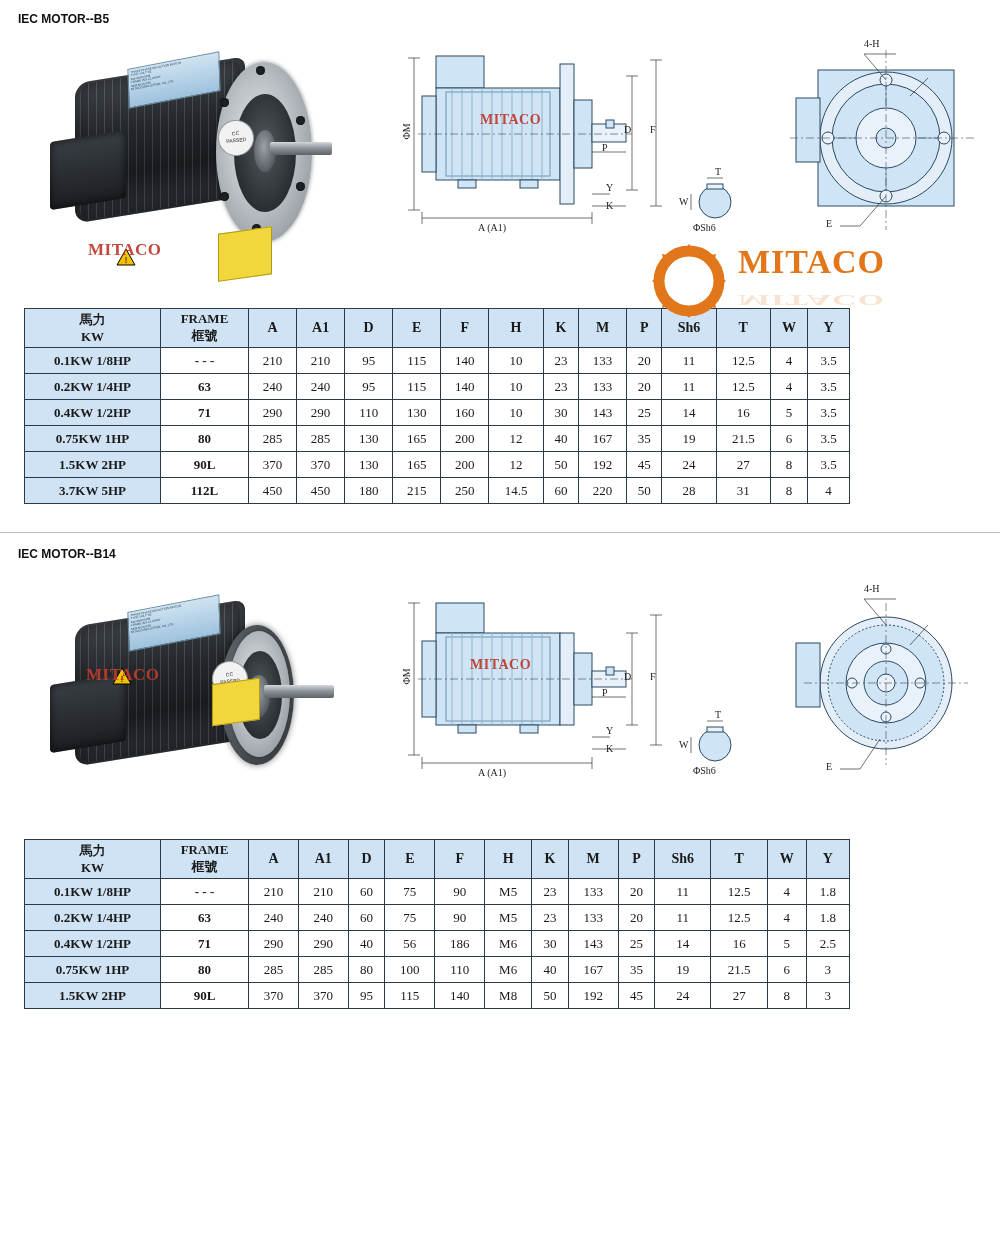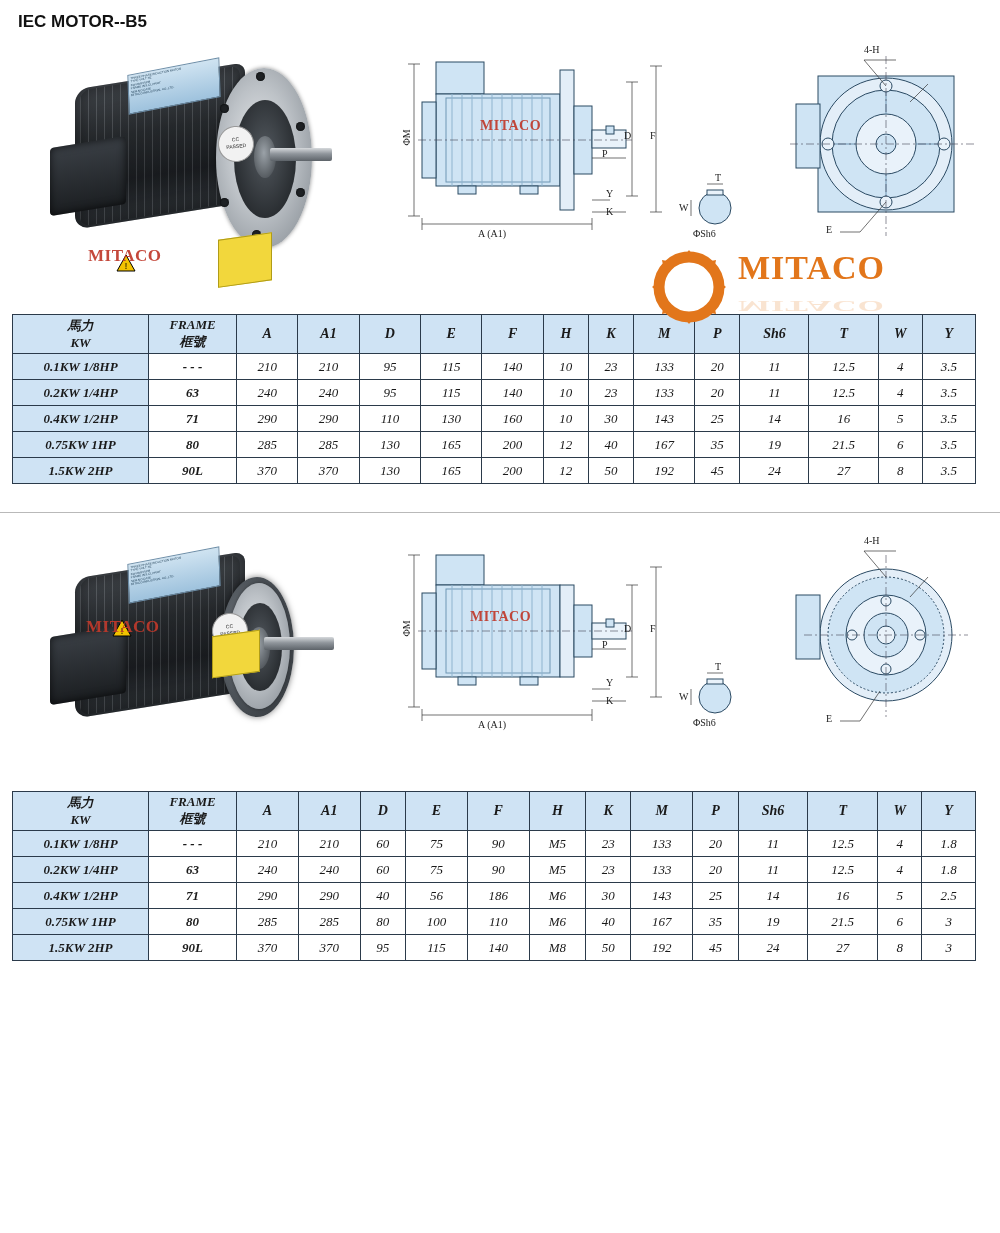--- a/index.html
+++ b/index.html
@@ -7,21 +7,21 @@
   body {
     width:1000px; height:1233px;
     font-family: "Liberation Sans", sans-serif;
     background:#ffffff;
     color:#1a1a1a;
     position:relative;
     overflow:hidden;
   }
   .section { position:relative; }
   .sec-title {
-    font-size:17px; font-weight:bold; color:#111;
+    font-size:12px; font-weight:bold; color:#111;
     padding-left:18px;
   }
   .sub-title {
     font-size:21px; color:#e8342a; padding-left:20px;
     font-family: "Liberation Serif", serif;
   }
   .hr {
     border:0; border-top:1px solid #b9b9b9; margin:0 0 0 0;
   }
 
@@ -142,25 +142,24 @@
   .logo-refl {
     font-family:"Liberation Serif", serif;
     font-size:34px; font-weight:bold; color:#f0b37e;
     letter-spacing:1px;
     transform:scaleY(-0.45); opacity:.35;
   }
 
   
   table.spec {
     border-collapse:collapse;
-    margin:0 0 0 12px;
-    width:964px;
+    margin:0 0 0 24px;
+    width:826px;
     font-size:13px;
     font-family:"Liberation Serif", serif;
-    font-style:italic;
   }
   table.spec td, table.spec th {
     border:1px solid #2b3a4a;
     text-align:center;
     padding:2px 2px;
     height:26px;
   }
   table.spec thead th {
     background:#cfe3f4;
     font-weight:bold;
@@ -468,29 +467,47 @@
           <td>200</td>
           <td>12</td>
           <td>50</td>
           <td>192</td>
           <td>45</td>
           <td>24</td>
           <td>27</td>
           <td>8</td>
           <td>3.5</td>
         </tr>
+        <tr>
+          <td class="kw">3.7KW 5HP</td>
+          <td class="frame">112L</td>
+          <td>450</td>
+          <td>450</td>
+          <td>180</td>
+          <td>215</td>
+          <td>250</td>
+          <td>14.5</td>
+          <td>60</td>
+          <td>220</td>
+          <td>50</td>
+          <td>28</td>
+          <td>31</td>
+          <td>8</td>
+          <td>4</td>
+        </tr>
       </tbody>
     </table>
   </div>
 </div>
 
 <hr class="hr" style="margin-top:28px;">
 
 <div class="section">
 
+  <div class="sec-title" style="padding-top:14px;">IEC MOTOR--B14</div>
 
   <div class="figrow b14" style="margin-top:24px;">
 
     <div class="photo" style="left:20px; top:0px;">
       <div class="motor-body"></div>
       <div class="fins"></div>
       <div class="motor-front" style="left:200px; width:74px;"></div>
       <div class="flange-ring" style="left:208px; top:46px; width:62px; height:126px;"></div>
       <div class="flange-inner" style="left:218px; top:66px; width:44px; height:88px;"></div>
       <div class="hub" style="left:228px; top:90px;"></div>

